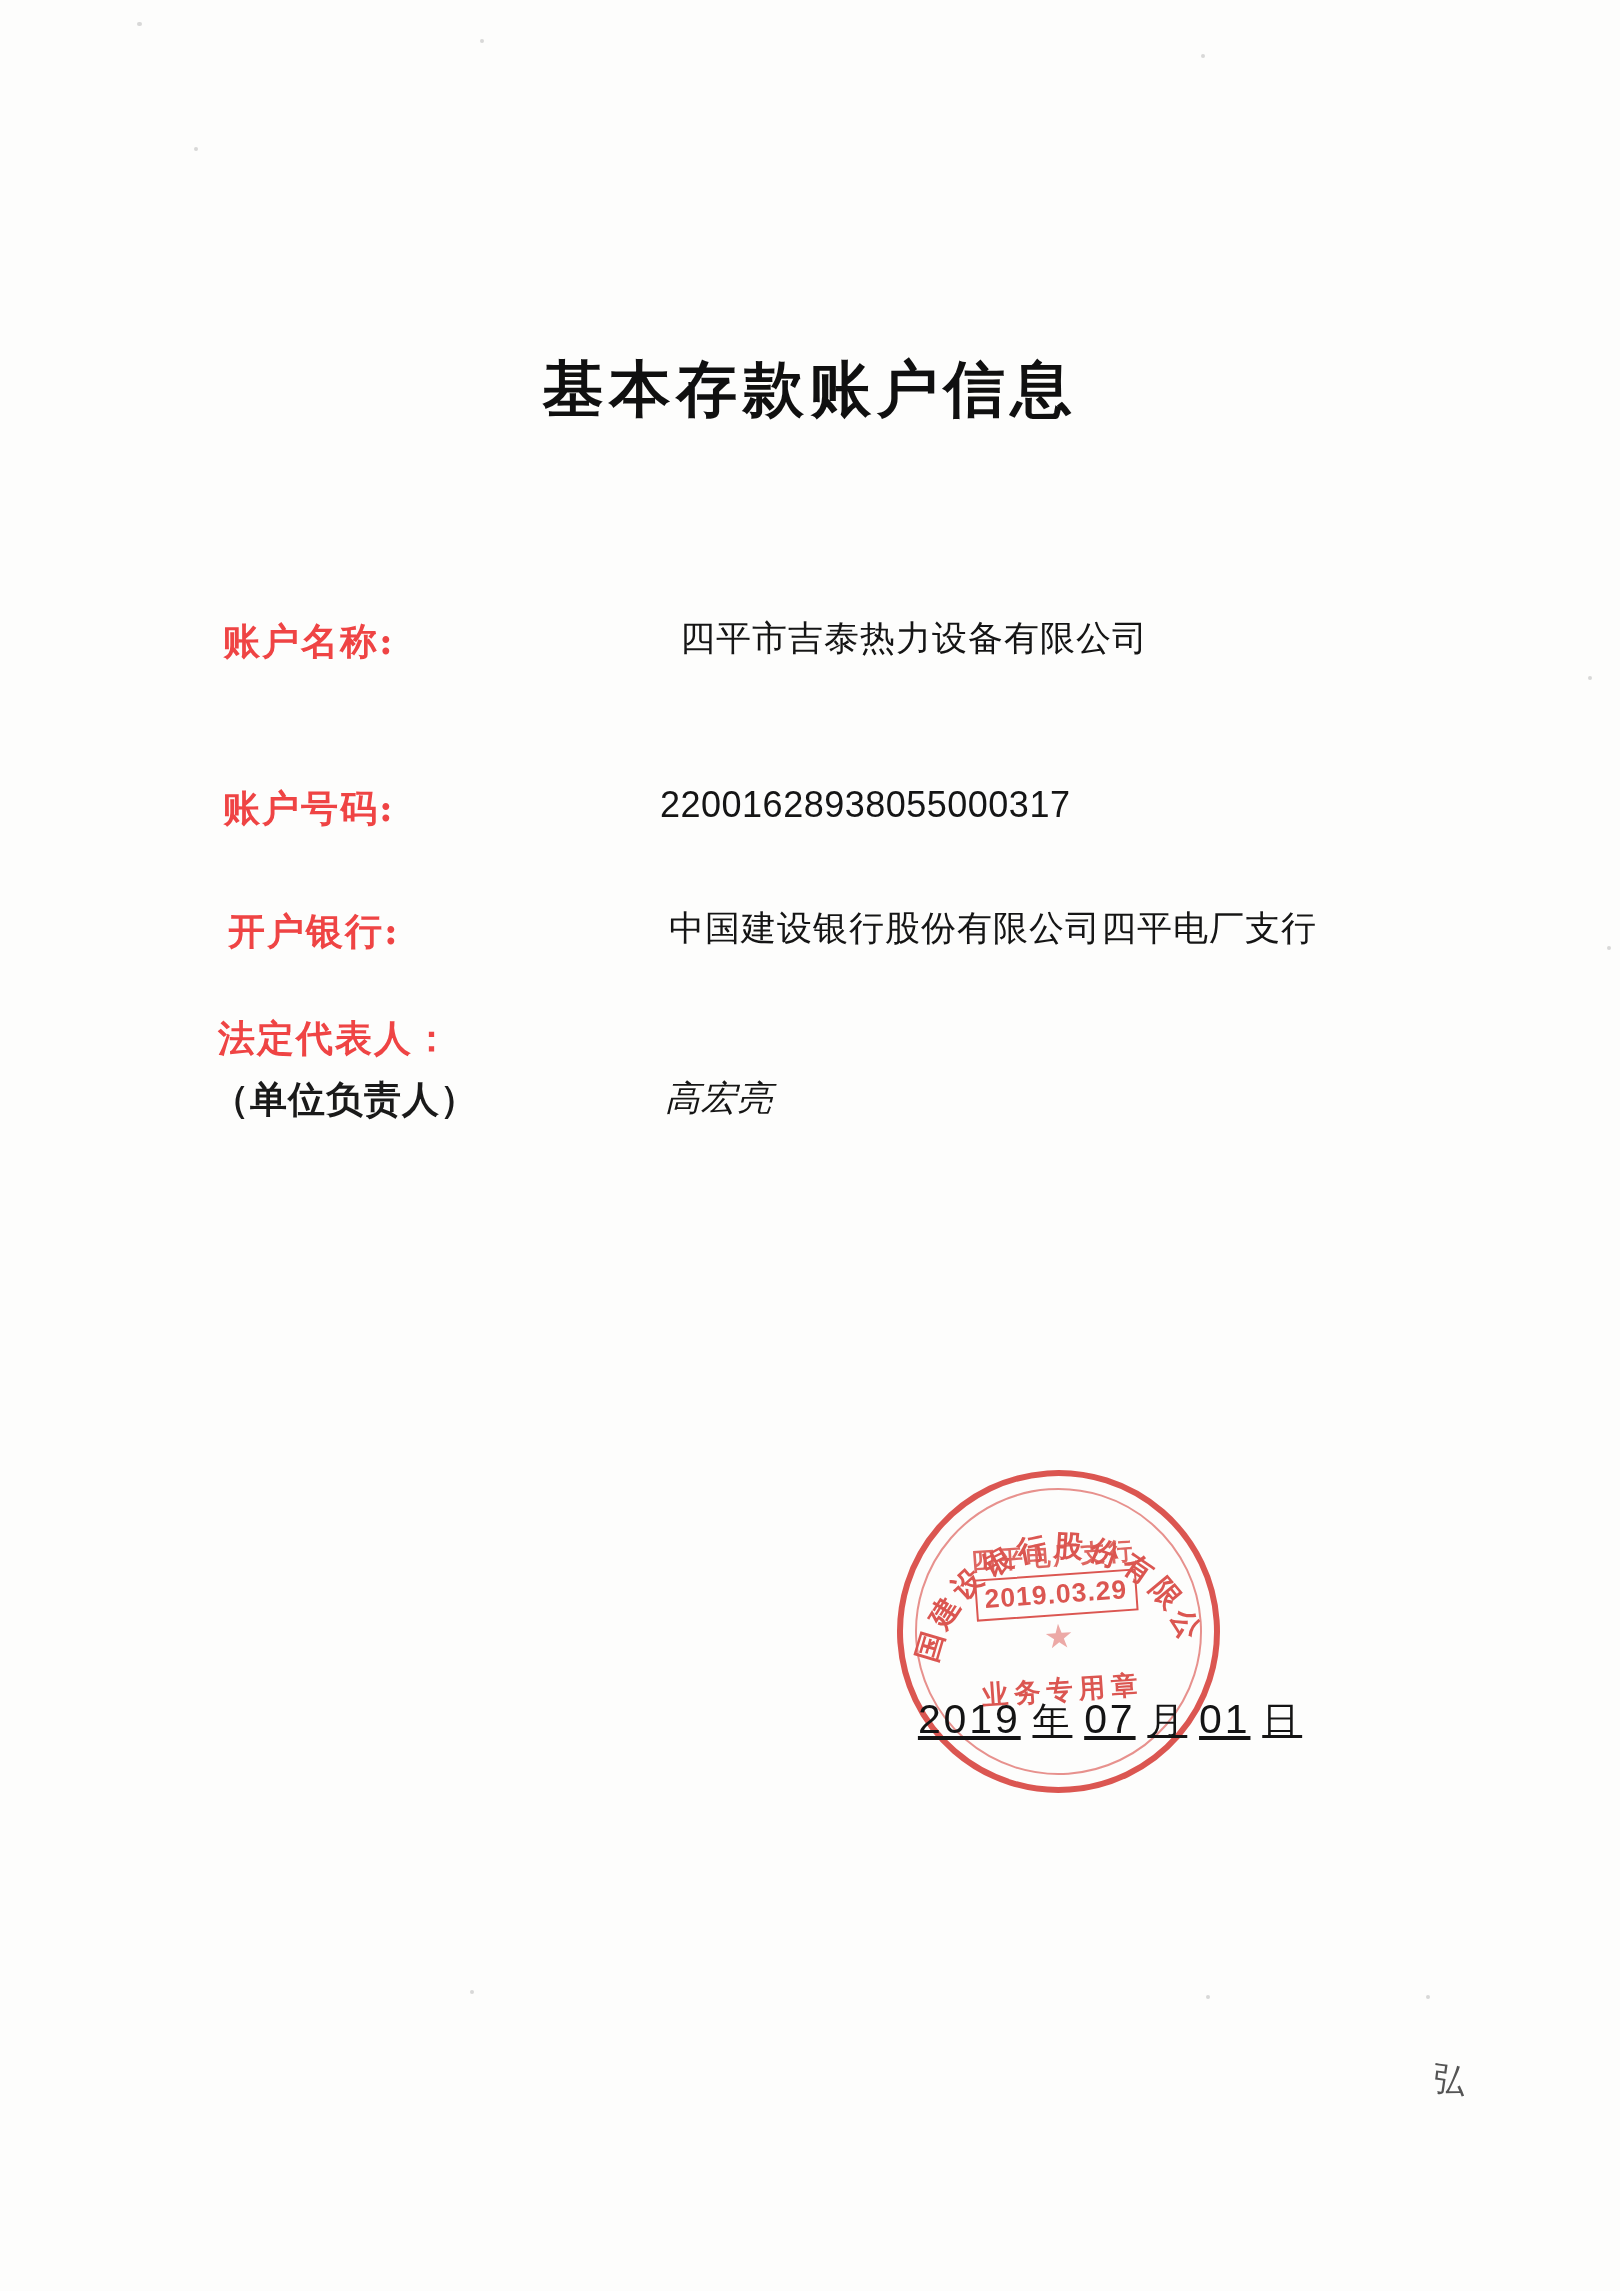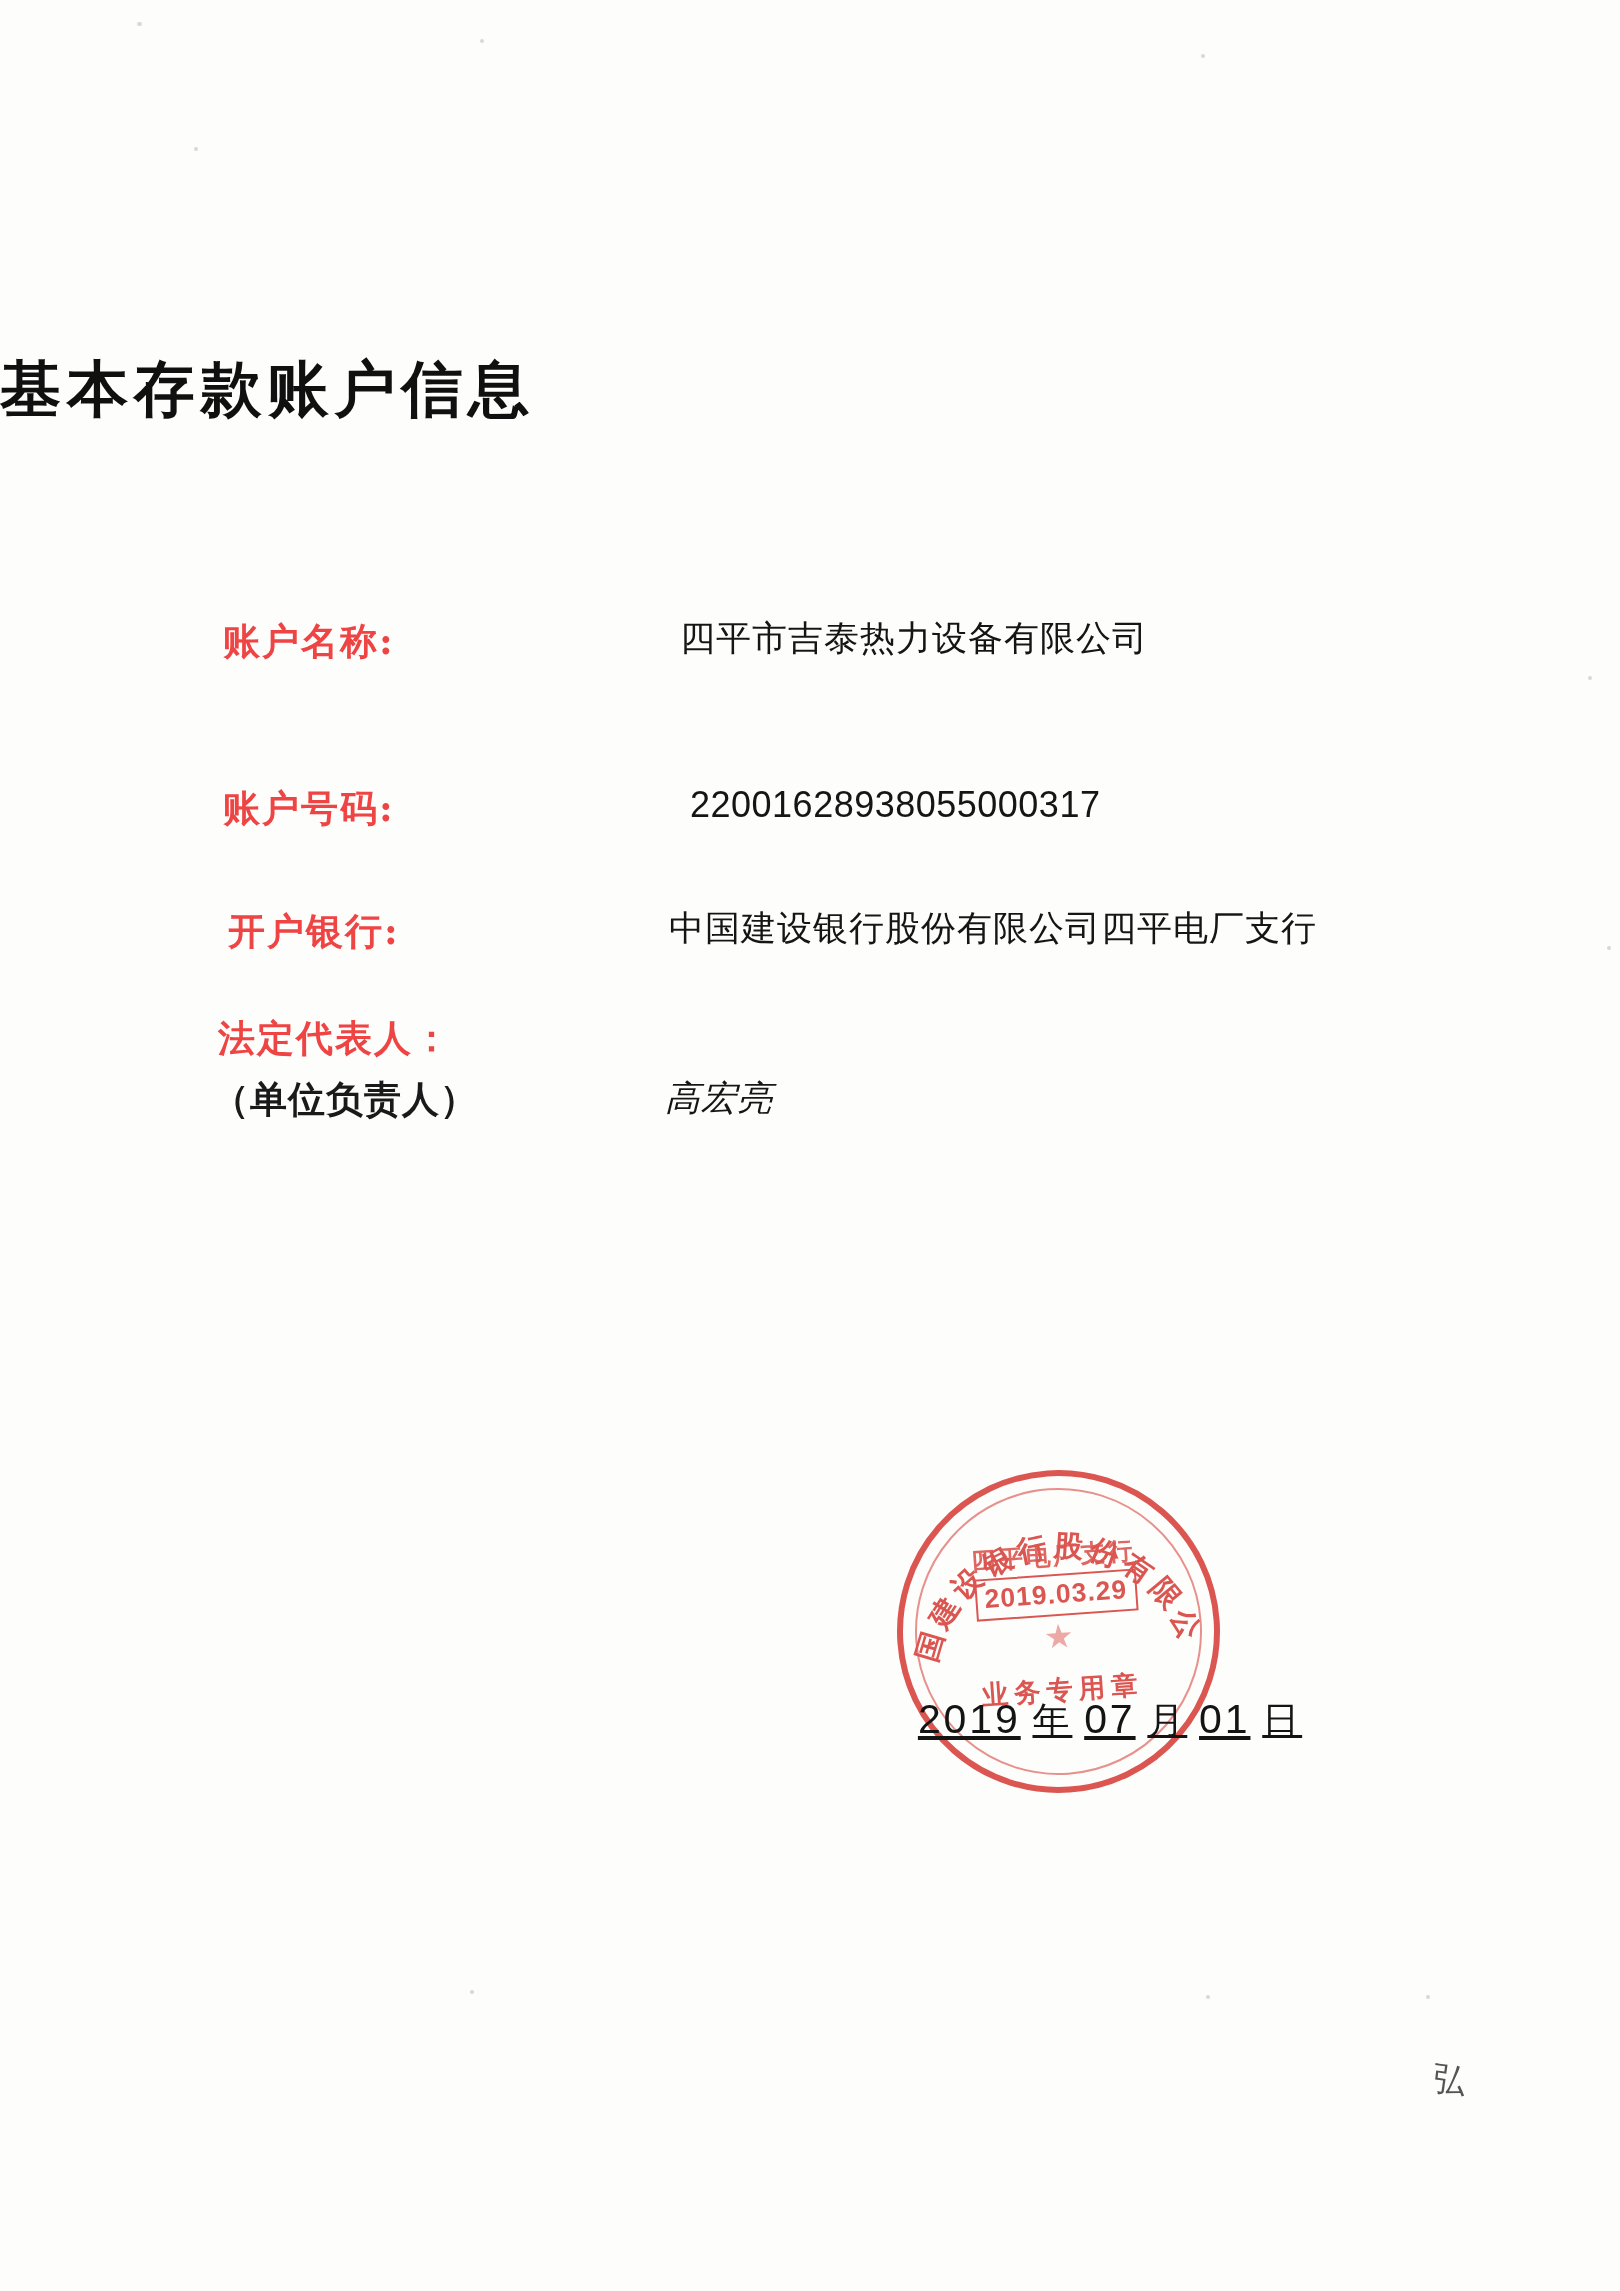--- a/index.html
+++ b/index.html
@@ -25,21 +25,21 @@
     background: #b9b9b9;
     border-radius: 50%;
     opacity: .55;
   }
 
   .doc-title {
     position: absolute;
     top: 349px;
     left: 0;
     width: 100%;
-    text-align: left;
+    text-align: center;
     font-size: 61px;
     font-weight: 700;
     letter-spacing: 5.9px;
     font-family: "DejaVu Serif", "Liberation Serif", serif;
     color: #101010;
   }
 
   .field {
     position: absolute;
     display: flex;
@@ -64,21 +64,21 @@
     font-family: "Liberation Sans", "DejaVu Sans", sans-serif;
     font-size: 36px;
     letter-spacing: 0.5px;
   }
 
   
   #f-name        { top: 617px;  left: 223px; }
   #f-name .field-value   { position: absolute; left: 457px; top: -2px; }
 
   #f-number      { top: 784px;  left: 223px; }
-  #f-number .field-value { position: absolute; left: 467px; top: 0px; }
+  #f-number .field-value { position: absolute; left: 437px; top: 0px; }
 
   #f-bank        { top: 907px;  left: 221px; margin-left: 7px; }
   #f-bank .field-value   { position: absolute; left: 441px; top: -2px; }
 
   #f-legal       { top: 1014px; left: 218px; }
   #f-legal .label-2nd {
     position: absolute;
     top: 61px;
     left: -5.9px;
     font-size: 37px;

